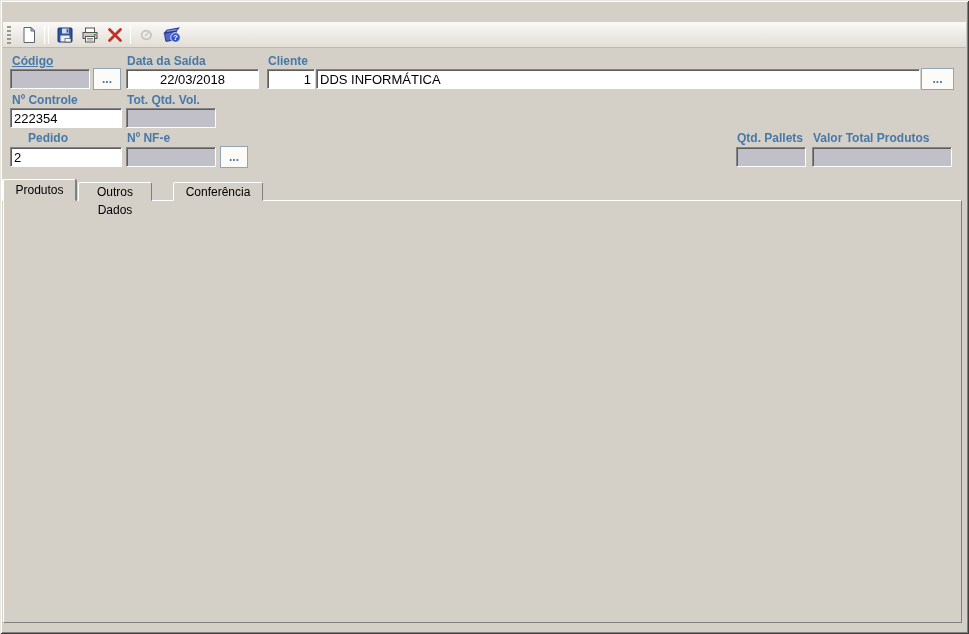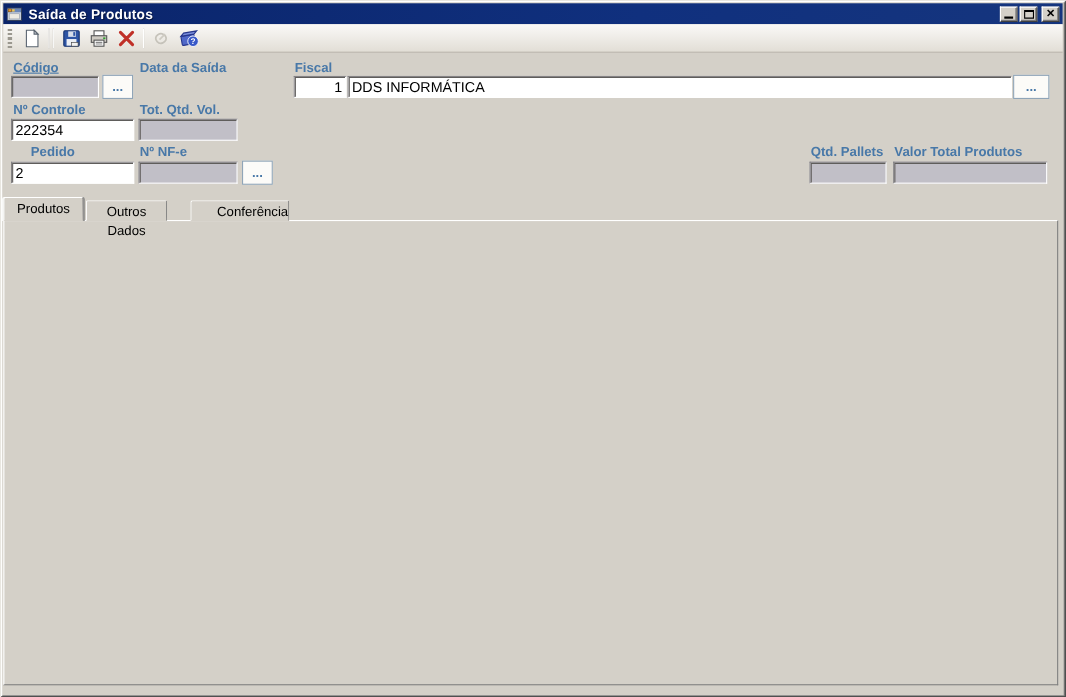--- a/index.html
+++ b/index.html
@@ -105,39 +105,20 @@
   .tri-right{width:0;height:0;border-top:4px solid transparent;border-bottom:4px solid transparent;border-left:4px solid #000;}
   .sthumb{width:500px;height:17px;background:var(--face);flex:0 0 auto;
     border:1px solid;border-color:#FFFFFF #404040 #404040 #FFFFFF;box-shadow:inset -1px -1px 0 #808080;}
   .strack{flex:1;}
 </style>
 </head>
 <body>
 
 <div class="window-frame">
 
-  <div class="titlebar">
-    <svg class="app-icon" viewBox="0 0 16 15">
-      <rect x="0.5" y="1.5" width="14" height="12" fill="#C8D0DC" stroke="#35405A"></rect>
-      <rect x="1" y="2" width="13" height="3.5" fill="#6A86B8"></rect>
-      <rect x="1.5" y="2.3" width="3.2" height="2.8" fill="#E89A2E" stroke="#7A4A10" stroke-width="0.5"></rect>
-      <rect x="5.4" y="2.6" width="2.4" height="2.2" fill="#F4C84A"></rect>
-      <rect x="2.5" y="7" width="10" height="5" fill="#EDEAE2" stroke="#8A92A0" stroke-width="0.5"></rect>
-    </svg>
-    <span class="title-text">Saída de Produtos</span>
-    <div class="winbtn">
-        <span class="glyph-min"></span>
-      </div>
-    <div class="winbtn">
-        <span class="glyph-max"></span>
-      </div>
-    <div class="winbtn" style="margin-left:4px;">
-        <span class="glyph-close">✕</span>
-      </div>
-  </div>
 
   <div class="toolbar">
     <div class="grip"></div>
     <div class="tbtn">
       <svg width="18" height="18" viewBox="0 0 18 18">
         <path d="M4 1.5 h7 l3.5 3.5 v11.5 h-10.5 z" fill="#FFFFFF" stroke="#5A6470"></path>
         <path d="M11 1.5 l3.5 3.5 h-3.5 z" fill="#D8DCE2" stroke="#5A6470"></path>
       </svg>
     </div>
     <div class="tsep"></div>
@@ -183,22 +164,23 @@
         <text x="12.5" y="14.2" text-anchor="middle" font-size="7.5" font-weight="bold" fill="#FFFFFF" font-family="Liberation Sans, sans-serif">?</text>
       </svg>
     </div>
   </div>
 
   <span class="lbl" style="left:12px;top:54px;text-decoration:underline;">Código</span>
   <div class="txt disabled" style="left:10px;top:69px;width:80px;"></div>
   <div class="flatbtn" style="left:93px;top:68px;width:28px;height:22px;">...</div>
 
   <span class="lbl" style="left:127px;top:54px;text-align:center;">Data da Saída</span>
-
-  <span class="lbl" style="left:268px;top:54px;">Fiscal</span>
+  <div class="txt center" style="left:126px;top:69px;width:133px;">22/03/2018</div>
+
+  <span class="lbl" style="left:268px;top:54px;">Cliente</span>
   <div class="txt right" style="left:267px;top:69px;width:48px;">1</div>
   <div class="txt" style="left:316px;top:69px;width:604px;">DDS INFORMÁTICA</div>
   <div class="flatbtn" style="left:921px;top:68px;width:33px;height:22px;">...</div>
 
   <span class="lbl" style="left:12px;top:93px;">Nº Controle</span>
   <div class="txt" style="left:10px;top:108px;width:112px;">222354</div>
 
   <span class="lbl" style="left:127px;top:93px;">Tot. Qtd. Vol.</span>
   <div class="txt disabled" style="left:126px;top:108px;width:90px;"></div>
 
@@ -210,21 +192,21 @@
   <div class="flatbtn" style="left:220px;top:146px;width:28px;height:22px;">...</div>
 
   <span class="lbl" style="left:737px;top:131px;">Qtd. Pallets</span>
   <div class="txt disabled" style="left:736px;top:147px;width:70px;"></div>
 
   <span class="lbl" style="left:813px;top:131px;">Valor Total Produtos</span>
   <div class="txt disabled" style="left:812px;top:147px;width:140px;"></div>
 
   <div class="tab active" style="left:3px;width:73px;">Produtos</div>
   <div class="tab" style="left:78px;width:74px;">Outros Dados</div>
-  <div class="tab" style="left:173px;width:90px;text-align:right;">Conferência</div>
+  <div class="tab" style="left:173px;width:90px;">Conferência</div>
   <div class="tab-panel"></div>
 
   <div class="radio" style="left:306px;top:215px;"></div>
   <span class="radio-lbl" style="left:324px;top:214px;">F.I.F.O</span>
   <div class="radio" style="left:378px;top:215px;"></div>
   <span class="radio-lbl" style="left:397px;top:214px;">Validade</span>
   <div class="radio" style="left:467px;top:215px;"></div>
   <span class="radio-lbl" style="left:486px;top:214px;">Manual</span>
   <div class="radio selected" style="left:548px;top:215px;"></div>
   <span class="radio-lbl" style="left:566px;top:214px;">N. F. Entrada</span>

